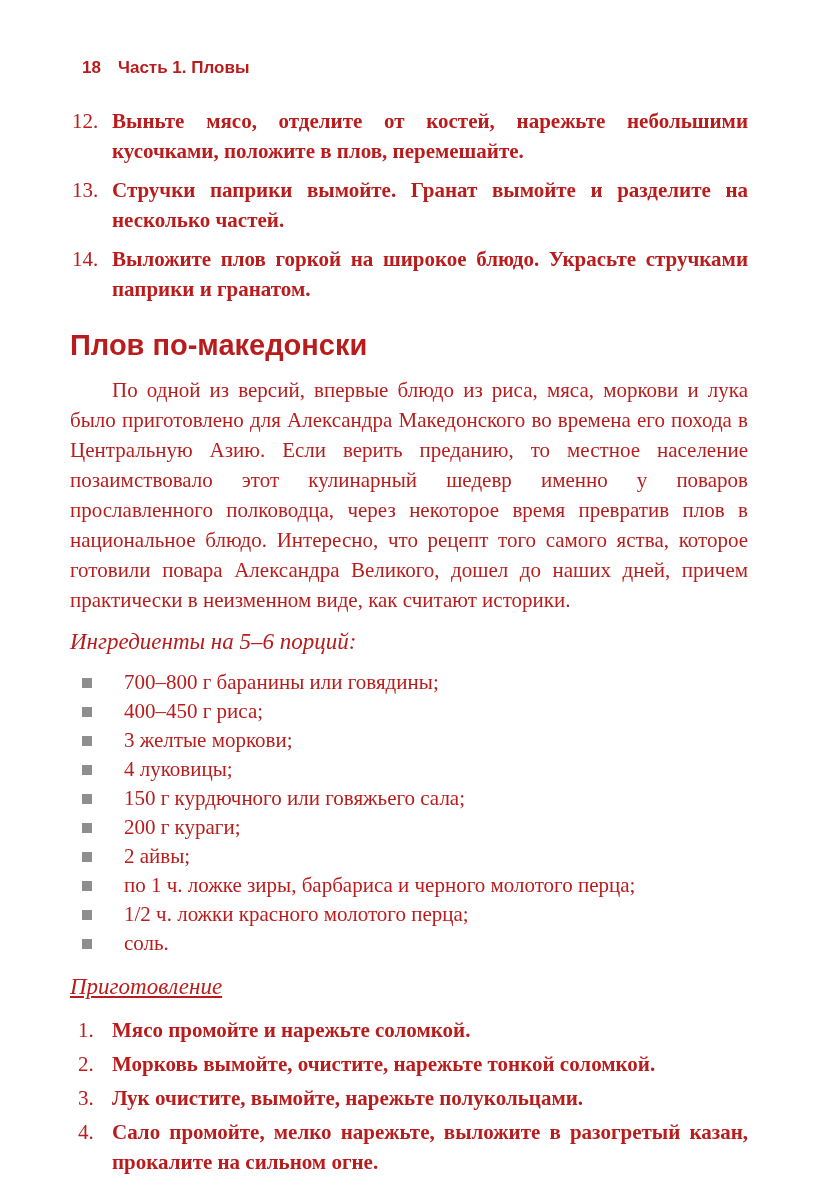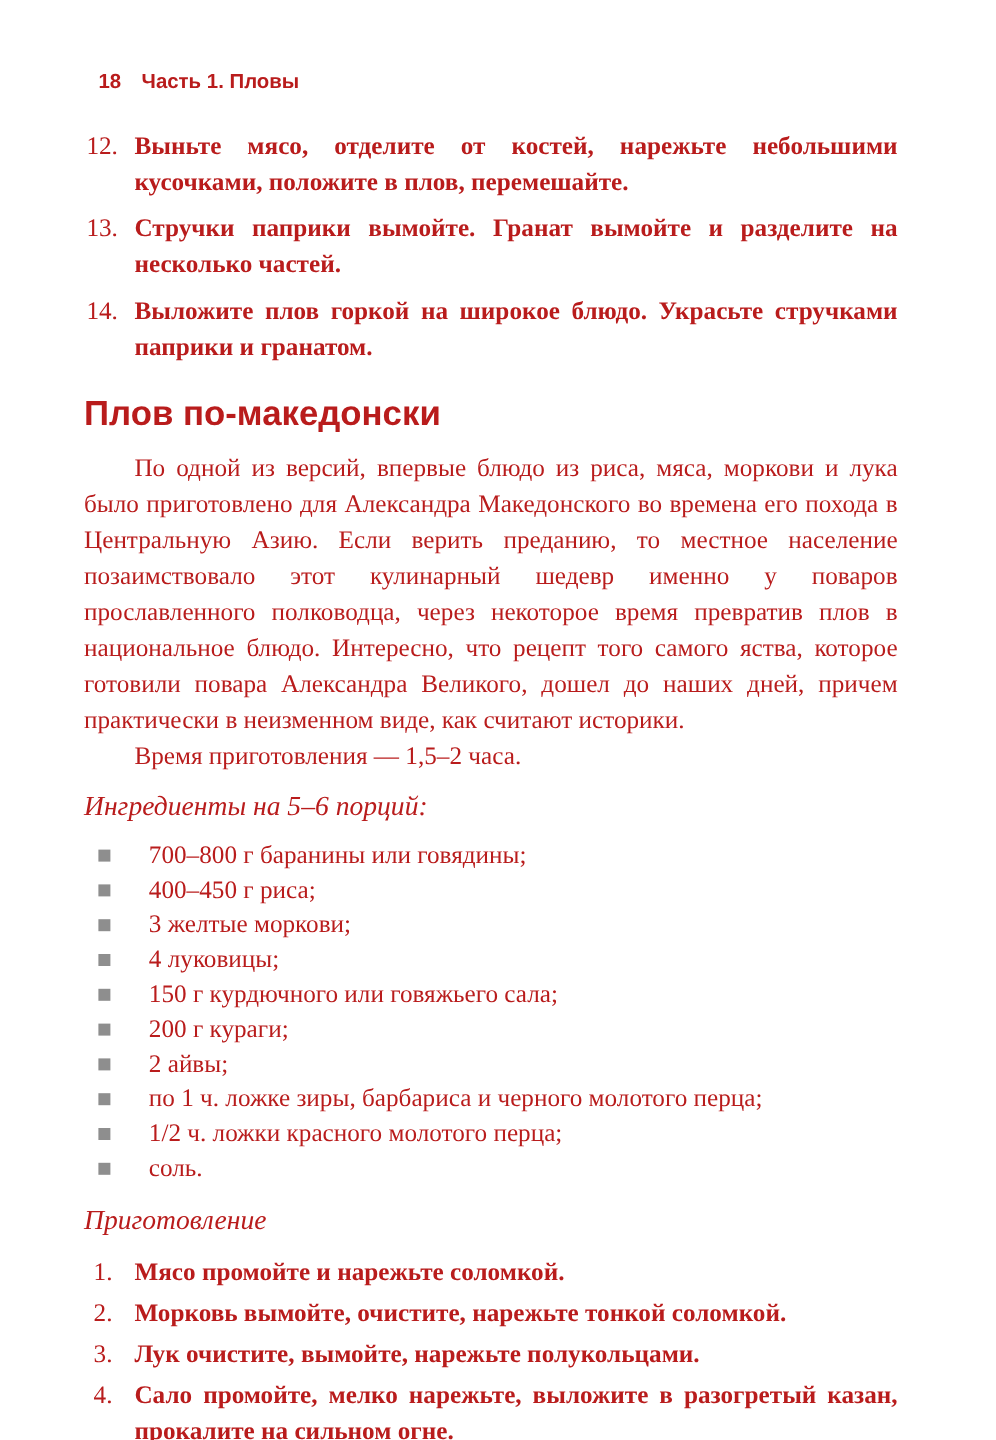--- a/index.html
+++ b/index.html
@@ -73,21 +73,21 @@
   }
 
   
   .italic-head {
     font-style: italic;
     font-weight: normal;
     font-size: 23px;
     line-height: 26px;
     margin: 14px 0 13px 0;
   }
-  .italic-head.prep { margin-top: 16px; margin-bottom: 15px; }
+  .italic-head.prep { margin-top: 16px; margin-bottom: 15px; text-decoration: underline; }
 
   
   .bullet-list {
     list-style: none;
     margin-bottom: 2px;
   }
   .bullet-item {
     display: flex;
     line-height: 29px;
     gap: 12px;
@@ -123,21 +123,20 @@
       <li class="num-item">
       <span class="num">14.</span>
       <span class="txt">Выложите плов горкой на широкое блюдо. Украсьте стручками паприки и гранатом.</span>
     </li>
     </ol>
 
   <h2 class="recipe-title">Плов по-македонски</h2>
 
   <p class="body-par">По одной из версий, впервые блюдо из риса, мяса, моркови и лука было приготовлено для Александра Македонского во времена его похода в Центральную Азию. Если верить преданию, то местное население позаимствовало этот кулинарный шедевр именно у поваров прославленного полководца, через некоторое время превратив плов в национальное блюдо. Интересно, что рецепт того самого яства, которое готовили повара Александра Великого, дошел до наших дней, причем практически в неизменном виде, как считают историки.</p>
 
-  <p class="body-par">Время приготовления — 1,5–2 часа.</p>
 
   <h3 class="italic-head">Ингредиенты на 5–6 порций:</h3>
 
   <ul class="bullet-list">
       <li class="bullet-item">
       <span class="sq"></span>
       <span class="txt">700–800 г баранины или говядины;</span>
     </li>
       <li class="bullet-item">
       <span class="sq"></span>

